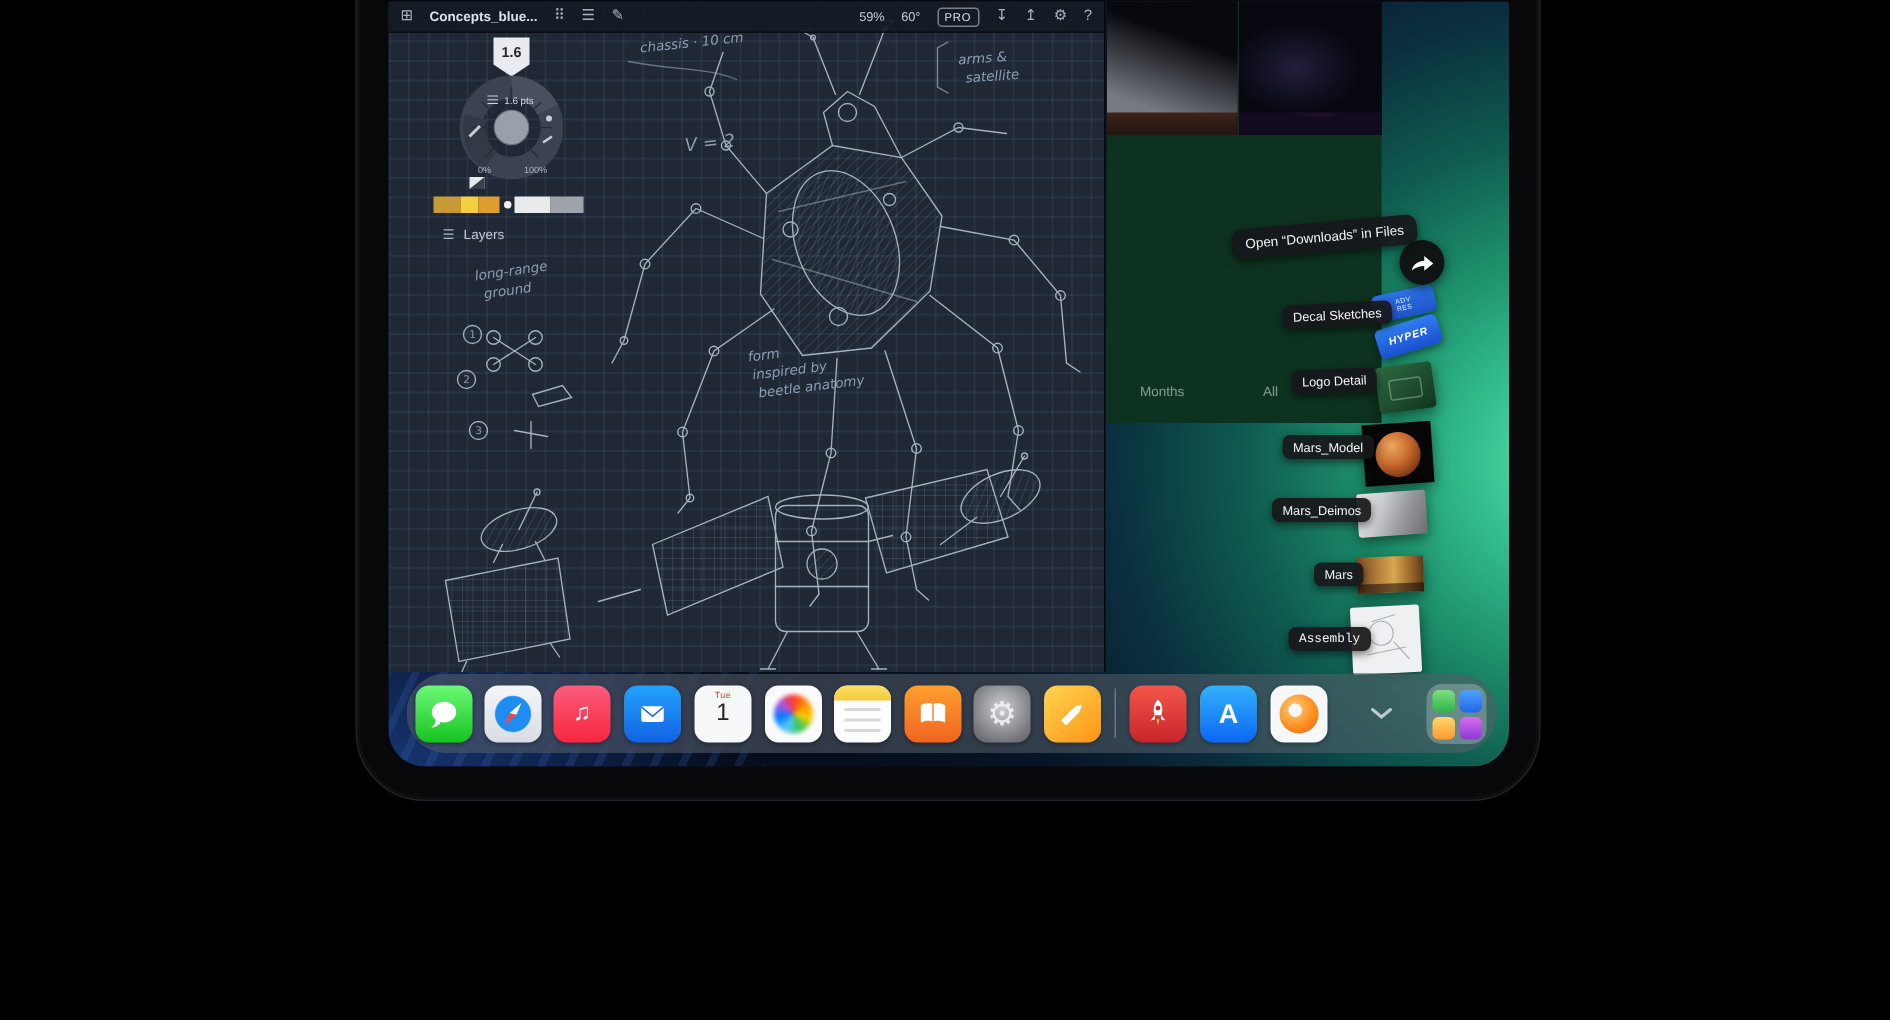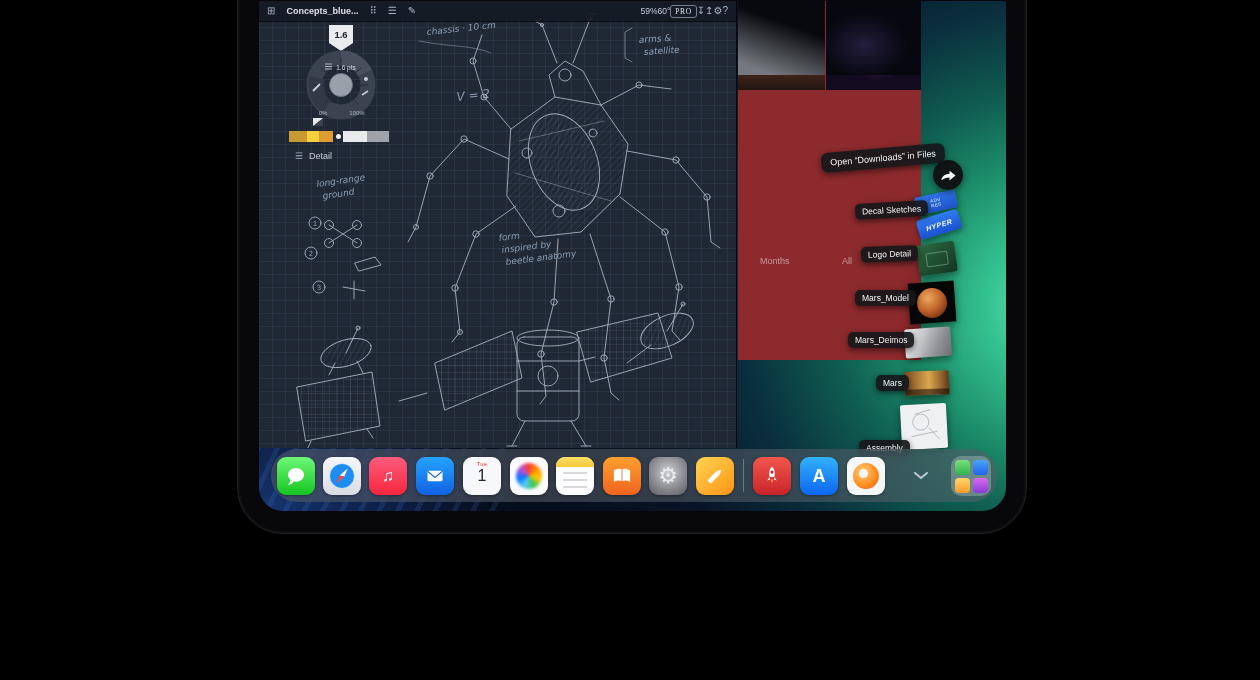--- a/index.html
+++ b/index.html
@@ -25,42 +25,42 @@
   
   .concepts{position:absolute;left:0;top:0;width:477px;height:447px;z-index:2;
     background-color:#202836;
     background-image:linear-gradient(rgba(135,160,200,.09) 1px, transparent 1px),
                      linear-gradient(90deg, rgba(135,160,200,.09) 1px, transparent 1px);
     background-size:13px 13px;border-right:1px solid #05070c;}
   .cv-toolbar{position:absolute;left:0;top:0;right:0;height:20px;z-index:6;
     background:rgba(20,26,36,.92);border-bottom:1px solid rgba(0,0,0,.55);
     display:flex;align-items:center;padding:0 8px;color:#b6bfcd;font-size:9px;}
   .tb-left{display:flex;align-items:center;gap:11px;}
-  .tb-right{margin-left:auto;display:flex;align-items:center;font-size:8.5px;color:#c3ccd9;}
+  .tb-right{margin-left:auto;display:flex;align-items:center;gap:11px;font-size:8.5px;color:#c3ccd9;}
   .tb-icon{font-size:10px;line-height:1;color:#aab4c3;cursor:default;}
   .tb-title{color:#dde2ea;font-size:9px;font-weight:bold;}
   .pro-pill{border:1px solid #76808f;border-radius:3px;padding:1px 4px;font-size:7.5px;
-    letter-spacing:.6px;color:#dbe1ea;font-family:Liberation Serif, serif;}
+    letter-spacing:.6px;color:#dbe1ea;}
 
   .sketch-svg{position:absolute;left:0;top:0;width:477px;height:447px;z-index:2;}
   .hand{font-family:"DejaVu Sans",sans-serif;font-style:italic;fill:#9db1c9;font-size:9px;opacity:.85;}
   .hand-big{font-size:12px;}
   .hand-num{font-size:7px;font-style:normal;}
 
   .tool-wheel{position:absolute;left:40px;top:22px;width:84px;height:104px;z-index:5;}
   .swatches{position:absolute;left:30px;top:130px;height:11px;z-index:5;display:flex;align-items:stretch;}
   .sw{height:100%;}
   .sw-dotwrap{width:10px;display:flex;align-items:center;justify-content:center;}
   .sw-dot{width:5px;height:5px;border-radius:50%;background:#f0f1f3;}
   .layers-row{position:absolute;left:36px;top:150px;z-index:5;display:flex;align-items:center;gap:6px;
     color:#c6cdd8;font-size:9px;}
   .layers-row .tb-icon{font-size:9px;}
 
   
-  .photos{position:absolute;left:479px;top:0;width:183px;height:359px;z-index:2;background:#ef4444;}
+  .photos{position:absolute;left:479px;top:0;width:183px;height:281px;z-index:2;background:#14532d;}
   .ph{position:absolute;}
   .ph-11{left:0;top:8;width:87px;height:89px;
     background:radial-gradient(46px 54px at 32% 42%, #c1577a 0%, #5a3f8f 45%, #1d2a55 72%, #0c1228 100%);}
   .ph-12{left:88px;top:8;width:95px;height:89px;
     background:radial-gradient(circle at 60% 40%, #e6a35f 0%, #c06a32 9%, #7c3f1a 14%, #190b04 16%, #050505 17%),#050505;}
   .ph-21{left:0;top:98;width:87px;height:89px;
     background:linear-gradient(180deg,#16090c 0%,#16090c 30%,#5e2b1d 38%,#a55a35 55%,#7c452a 75%,#3a2012 100%);}
   .ph-22{left:88px;top:98;width:95px;height:89px;
     background:radial-gradient(34px 40px at 55% 45%, #f3d3e0 0%, #d4739e 28%, #8f3f7a 50%, #4a1f52 72%, #1c0f2e 100%);}
   .ph-31{left:0;top:207;width:87px;height:74px;
@@ -98,21 +98,21 @@
     display:flex;align-items:center;justify-content:center;}
   .sphere{width:30px;height:30px;border-radius:50%;
     background:radial-gradient(circle at 38% 32%, #eba75f 0%, #c3672c 45%, #8a3f16 72%, #3a1a08 100%);}
   .lb-deimos{left:589px;top:331px;}
   .th-deimos{left:646px;top:327px;width:46px;height:29px;border-radius:2px;transform:rotate(-4deg);
     background:linear-gradient(115deg,#efeff1 0%,#c9cacd 35%,#97989c 65%,#6c6d71 100%);}
   .lb-mars{left:617px;top:374px;text-align:right;}
   .th-mars{left:646px;top:370px;width:44px;height:24px;transform:rotate(-2deg);position:absolute;
     background:linear-gradient(90deg,#7c4c22,#b9853f 35%,#d8a74f 55%,#9c6a30 80%,#5e3a18);}
   .th-mars::after{content:"";position:absolute;left:0;bottom:0;width:100%;height:6px;background:rgba(20,10,5,.55);}
-  .lb-assembly{left:600px;top:439px;}
+  .lb-assembly{left:600px;top:417px;font-family:Liberation Mono, monospace;}
   .th-assembly{left:642px;top:403px;width:46px;height:45px;border-radius:2px;background:#eef0f2;transform:rotate(-3deg);}
 
   
   .dock{position:absolute;left:12px;top:448px;width:727px;height:53px;z-index:10;
     background:rgba(88,94,106,.55);border-radius:26px;backdrop-filter:blur(14px);}
   .app{position:absolute;top:8px;width:38px;height:38px;border-radius:9px;overflow:hidden;
     display:flex;align-items:center;justify-content:center;box-shadow:0 1px 3px rgba(0,0,0,.35);}
   #app-messages{left:6px;background:linear-gradient(180deg,#6df877,#15c420);}
   #app-safari{left:52px;background:linear-gradient(180deg,#f4f6f9,#d9dde3);}
   #app-music{left:98px;background:linear-gradient(180deg,#fc5c7d,#f7263d);}
@@ -305,21 +305,21 @@
         <div class="sw" style="width:14px;background:#df9c31"></div>
         <div class="sw sw-dotwrap">
           <div class="sw-dot"></div>
         </div>
         <div class="sw" style="width:24px;background:#e9eaec"></div>
         <div class="sw" style="width:22px;background:#9fa3ab"></div>
       </div>
 
       <div class="layers-row">
         <span class="tb-icon">☰</span>
-        <span>Detail</span>
+        <span>Layers</span>
       </div>
     </div>
 
     <div class="photos">
       <div class="ph ph-11"></div>
       <div class="ph ph-12"></div>
       <div class="ph ph-21"></div>
       <div class="ph ph-22"></div>
       <div class="ph ph-31"></div>
       <div class="ph ph-32"></div>

